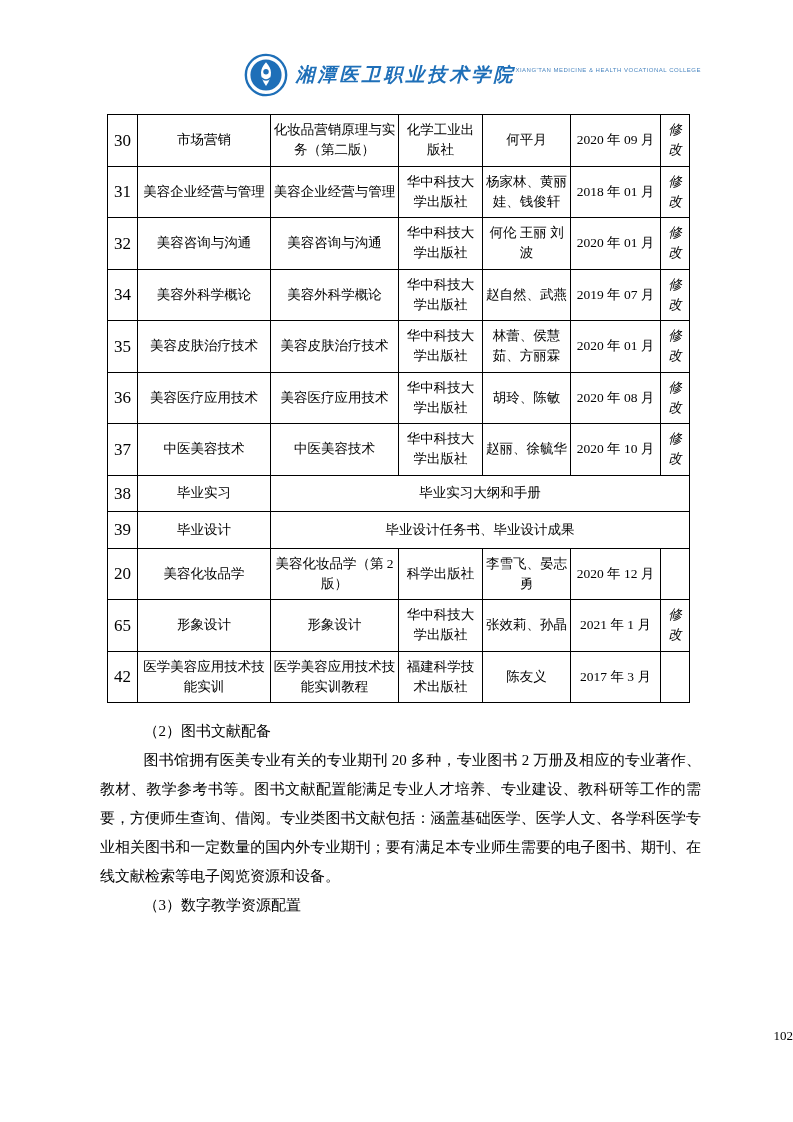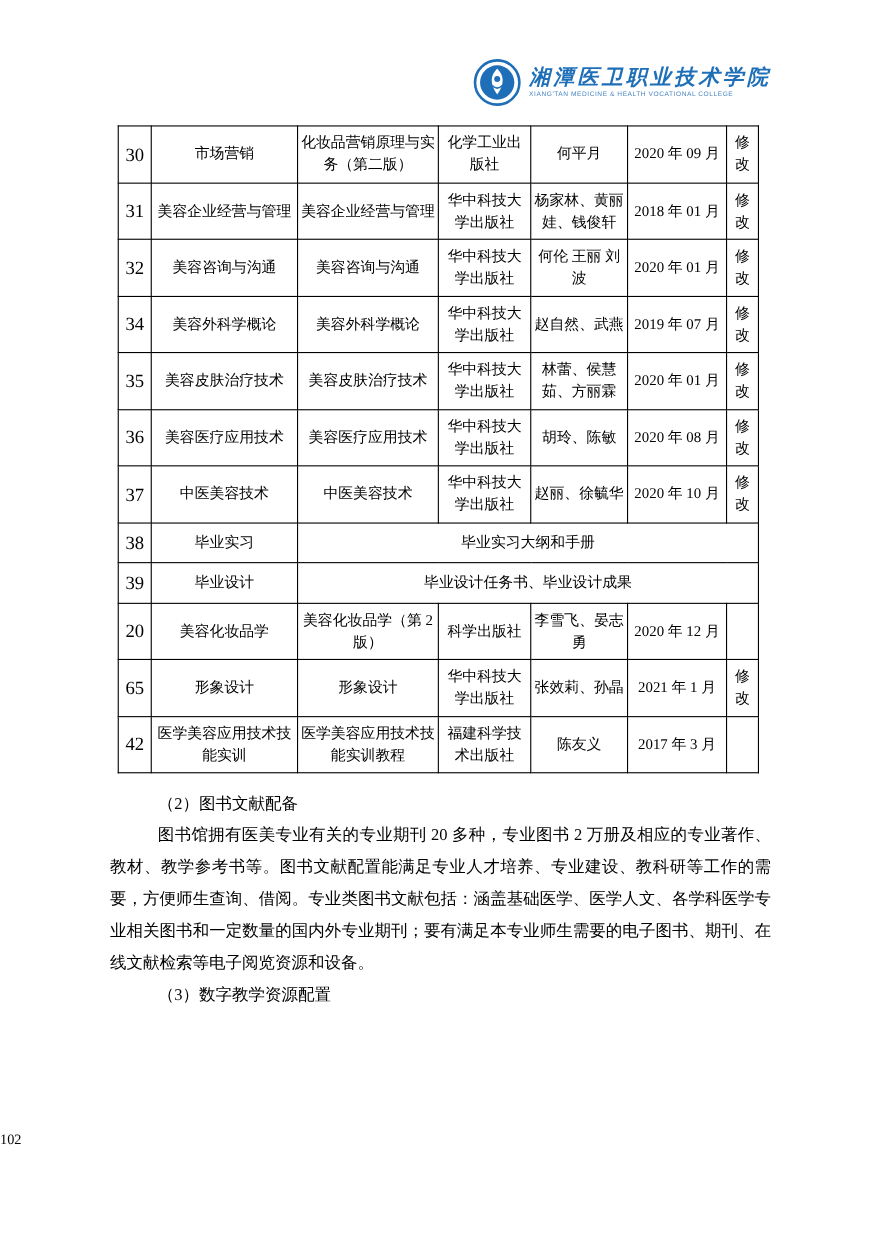--- a/index.html
+++ b/index.html
@@ -11,21 +11,21 @@
     margin: 0 auto;
     background: #ffffff;
     color: #000;
     padding: 50px 92px 0 100px;
     overflow: hidden;
   }
   
   .header { display: flex; justify-content: flex-end; align-items: center; height: 50px; margin-bottom: 14px; }
   .logo { display: flex; align-items: center; gap: 7px; }
   .logo-emblem { width: 44px; height: 44px; flex: 0 0 auto; }
-  .logo-textcol { display: flex; flex-direction: column; align-items: flex-start; }
+  .logo-textcol { display: flex; flex-direction: row; align-items: flex-start; }
   .logo-cn {
     font-size: 19px; font-weight: bold; font-style: italic;
     color: #1e6fb8; letter-spacing: 3px; line-height: 1.1;
     font-family: "Liberation Serif", "DejaVu Serif", serif;
   }
   .logo-en {
     font-size: 6px; color: #4a86c0; letter-spacing: 0.5px; margin-top: 2px;
     font-family: "Liberation Sans", "DejaVu Sans", sans-serif;
   }
   
@@ -36,34 +36,34 @@
     font-size: 13.5px;
   }
   table.booklist td {
     border: 1px solid #000;
     text-align: center; vertical-align: middle;
     padding: 5px 2px;
     line-height: 1.5;
     word-break: break-all;
   }
   td.c-no { font-size: 17px; }
-  td.c-status { padding: 5px 1px; }
+  td.c-status { padding: 5px 1px; font-style: italic; }
   
   .bodytext { margin-top: 14px; }
   .para, .subheading {
     font-size: 15px; line-height: 29px;
     text-align: justify;
     text-indent: 2.9em;
     word-break: break-all;
   }
   .subheading { text-align: left; }
   
   .pageno {
     position: absolute; left: 0; top: 1028px; width: 793px;
-    text-align: left; font-size: 13px; color: #000;
+    text-align: right; font-size: 13px; color: #000;
   }
 </style>
 </head>
 <body>
 
 <div class="page">
 
   <div class="header">
     <div class="logo">
       <span class="logo-emblem">

